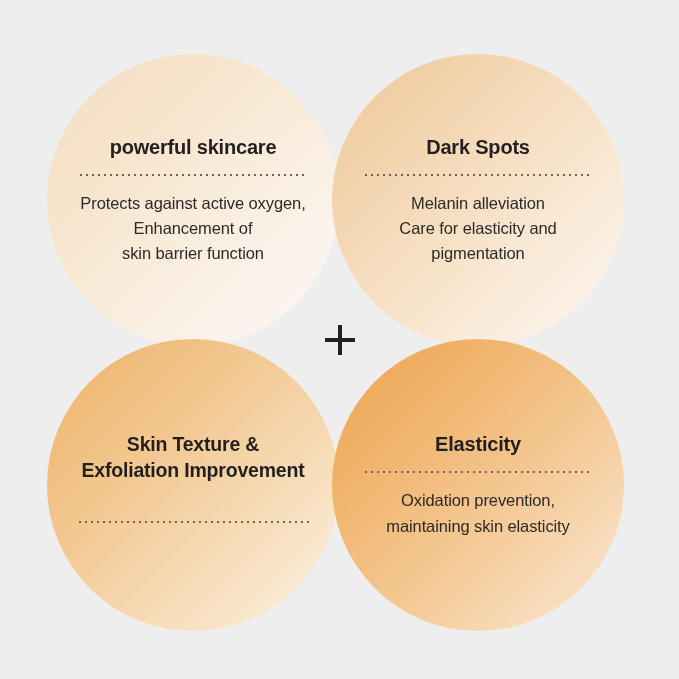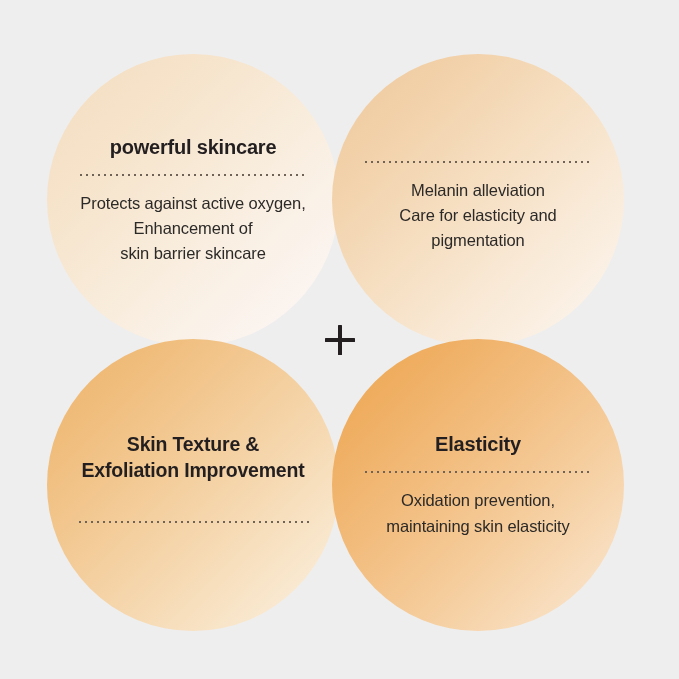--- a/index.html
+++ b/index.html
@@ -155,26 +155,27 @@
 <body>
 
 <div id="infographic">
 
   <div class="circle top-left">
     <div class="circle-inner">
       <div class="card-title">powerful skincare</div>
       <div class="divider"></div>
       <div class="card-body">Protects against active oxygen,
 Enhancement of
-skin barrier skincare</div>
+skin barrier function</div>
     </div>
   </div>
 
   <div class="circle top-right">
     <div class="circle-inner">
+      <div class="card-title">Dark Spots</div>
       <div class="divider"></div>
       <div class="card-body">Melanin alleviation
 Care for elasticity and
 pigmentation</div>
     </div>
   </div>
 
   <div class="circle bottom-left">
     <div class="circle-inner">
       <div class="card-title">Skin Texture &amp;

